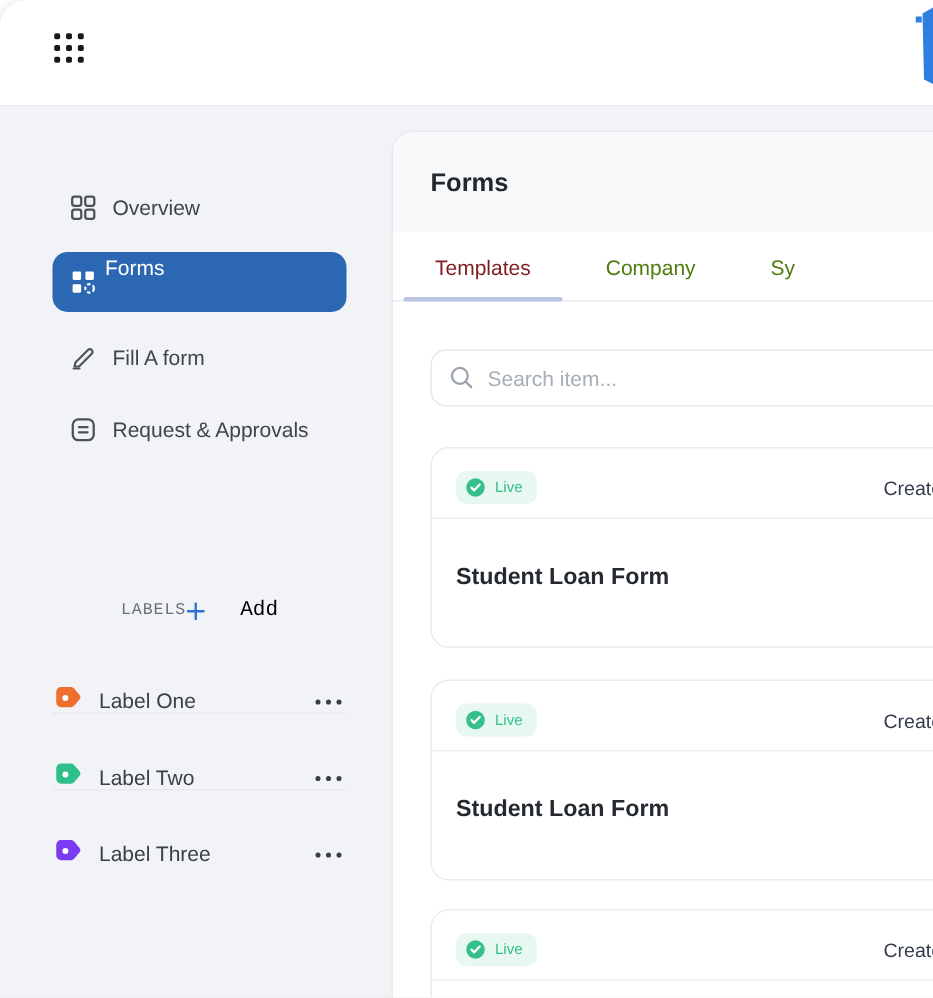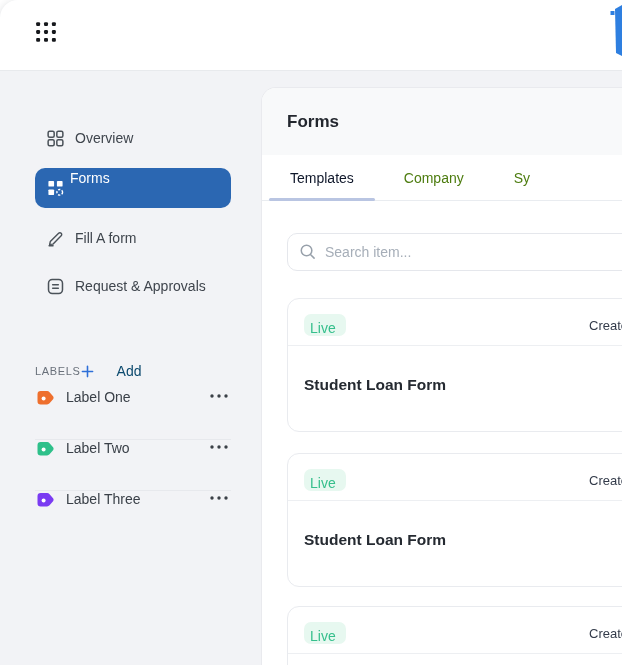--- a/index.html
+++ b/index.html
@@ -14,55 +14,55 @@
   .logo-frag{position:absolute;right:0;top:4px;width:12px;height:54px;}
   
   .sidebar{position:absolute;left:35px;top:84px;width:196px;}
   .nav-item{display:flex;align-items:center;gap:11px;height:36px;margin-top:12px;cursor:pointer;
     padding-left:12px;color:#3f454d;font-size:14px;}
   .nav-item:first-child{margin-top:36px;}
   .nav-item .nav-label{white-space:nowrap;}
   .nav-pill{position:relative;height:40px;margin-top:12px;border-radius:10px;cursor:pointer;}
   .nav-pill .nav-ico{position:absolute;left:12px;top:50%;transform:translateY(-50%);display:flex;}
   .nav-pill .nav-label{position:absolute;left:35px;top:2px;color:#ffffff;font-size:14px;}
-  .labels-header{display:flex;align-items:center;justify-content:flex-start;height:22px;margin-top:56px;}
+  .labels-header{display:flex;align-items:center;justify-content:center;height:22px;margin-top:92px;font-family:Liberation Mono, monospace;}
   .labels-title{font-size:11px;letter-spacing:.06em;color:#69707a;}
   .add-btn{display:flex;align-items:center;gap:23px;background:none;border:none;cursor:pointer;
-    color:#0c4a6e;font-size:14px;font-family:inherit;padding:0;}
-  .label-row{display:flex;align-items:flex-start;height:50px;cursor:pointer;}
+    color:#000000;font-size:14px;font-family:inherit;padding:0;}
+  .label-row{display:flex;align-items:flex-end;height:50px;cursor:pointer;}
   .label-row.bordered{border-bottom:1px solid #e7e9ed;}
   .label-row .tag{display:flex;margin-right:10px;}
   .label-name{font-size:14px;color:#3a4048;flex:1;}
   .dots-btn{background:none;border:none;cursor:pointer;padding:4px 2px;display:flex;}
   
   .panel{position:absolute;left:262px;top:88px;width:390px;height:600px;background:#ffffff;
     border-top-left-radius:14px;overflow:hidden;box-shadow:0 0 0 1px rgba(25,35,50,.04);}
   .panel-header{height:67px;background:#f8f9fa;display:flex;align-items:center;padding-left:25px;}
   .panel-title{font-size:17px;font-weight:700;color:#23272e;}
   .tabs{display:flex;align-items:stretch;height:45px;background:#ffffff;border-bottom:1px solid #e9ecf0;
     padding-left:7px;}
   .tab{position:relative;display:flex;align-items:center;padding:0 21px;margin-right:8px;border:none;
     background:none;cursor:pointer;font-family:inherit;font-size:14px;color:#4d7c0f;white-space:nowrap;}
-  .tab.active{color:#0f172a;font-weight:500;}
+  .tab.active{color:#7f1d1d;font-weight:500;}
   .tab.active::after{content:"";position:absolute;left:0;right:0;bottom:-1px;height:3px;
     background:#b9c5e2;border-radius:2px;}
   .content{padding:32px 0 0 25px;}
   .search-wrap{position:relative;width:365px;height:38px;}
   .search-input{width:100%;height:100%;box-sizing:border-box;border:1px solid #e5e7ec;border-radius:10px;
     padding:0 12px 0 37px;font-family:inherit;font-size:14px;color:#333a43;background:#ffffff;outline:none;}
   .search-input::placeholder{color:#a6aeb8;}
   .search-ico{position:absolute;left:12px;top:10px;}
   .card{position:relative;width:365px;height:134px;box-sizing:border-box;border:1px solid #e9ebef;
     border-radius:12px;background:#ffffff;cursor:pointer;}
   .card-1{margin-top:27px;}
   .card-2{margin-top:21px;}
   .card-3{margin-top:19px;}
   .card-top{display:flex;align-items:center;padding:15px 16px 0 16px;}
   .badge{display:inline-flex;align-items:center;gap:6px;height:22px;padding:0 10px 0 6px;
-    border-radius:7px;font-size:14px;font-weight:500;flex-direction:column;}
+    border-radius:7px;font-size:10px;font-weight:500;}
   .card-meta{position:absolute;left:301px;top:19px;font-size:13px;color:#333b4a;white-space:nowrap;}
   .card-divider{height:1px;background:#edeff2;margin-top:9px;}
   .card-title{margin:30px 0 0 16px;font-size:15.5px;font-weight:700;color:#252a31;}
 </style>
 </head>
 <body>
 
 <div class="app">
 
   <div class="topbar">

